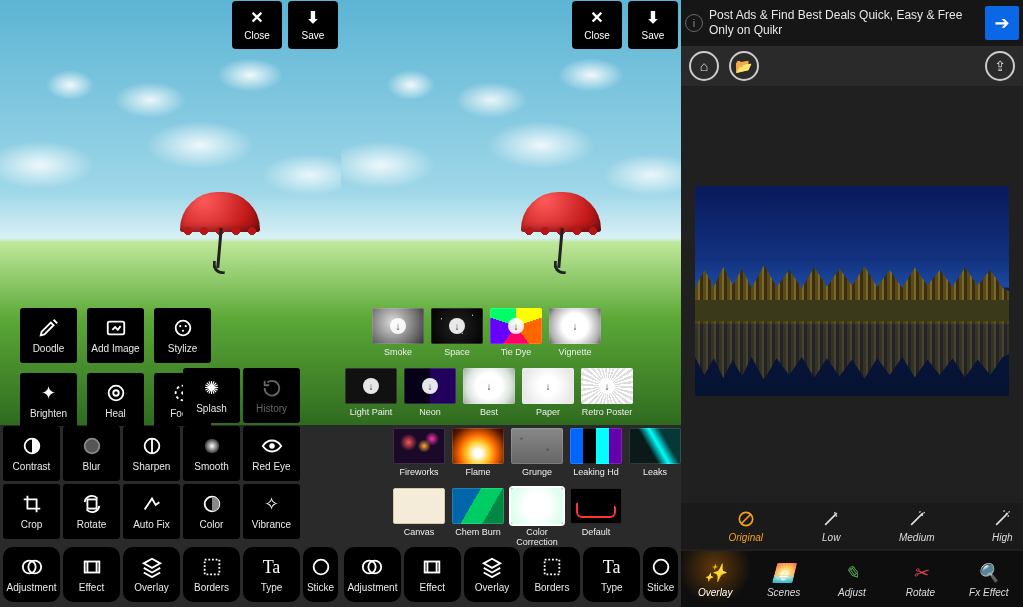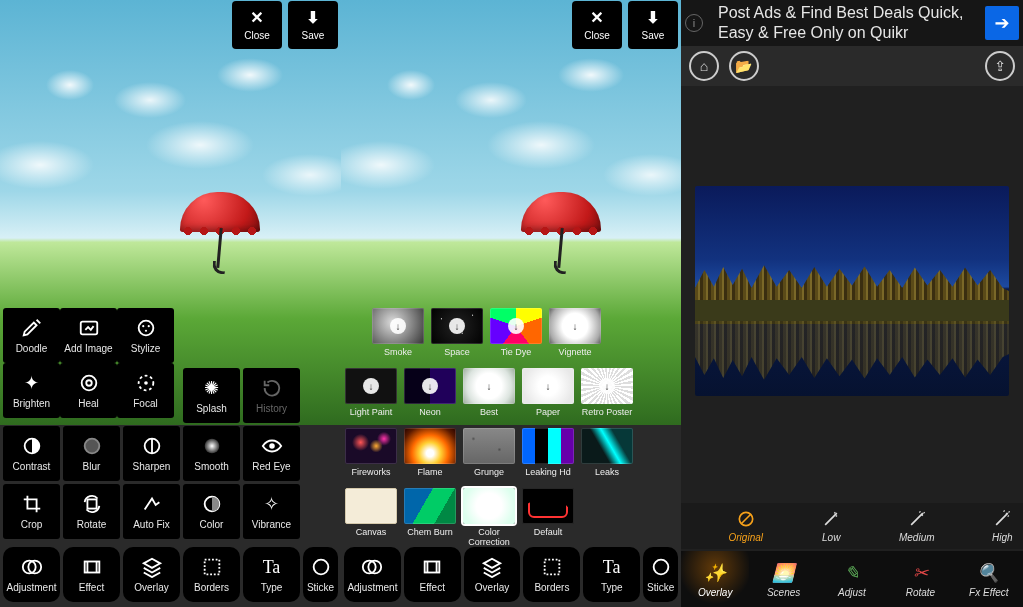--- a/index.html
+++ b/index.html
@@ -48,45 +48,45 @@
   
   .tile { background:#000; border-radius:3px; display:flex; flex-direction:column; align-items:center; justify-content:center; color:#e8e8e8; cursor:pointer; }
   .tile .ti { width:22px; height:22px; margin-bottom:4px; display:flex; align-items:center; justify-content:center; font-size:18px; color:#fff; }
   .tile .ti.svg svg { width:22px; height:22px; fill:none; stroke:#fff; stroke-width:2; }
   .tile.dim { color:#666; }
   .tile.dim .ti { color:#666; }
   .tile.dim .ti.svg svg { stroke:#666; }
   .tile .tl { font-size:10px; }
 
   
-  .p1-top { position:absolute; top:308px; left:3px; display:grid; grid-template-columns:repeat(3,57px); grid-template-rows:55px 55px; gap:0; z-index:2; }
+  .p1-top { position:absolute; top:308px; left:20px; display:grid; grid-template-columns:repeat(3,57px); grid-template-rows:55px 55px; gap:10px; z-index:2; }
   .p1-extra { position:absolute; top:368px; left:183px; display:grid; grid-template-columns:repeat(2,57px); grid-template-rows:55px; gap:3px; z-index:2; }
   .p1-bottom { position:absolute; top:426px; left:3px; right:0; display:grid; grid-template-columns:repeat(5,57px); grid-template-rows:55px 55px; gap:3px; z-index:2; background:#2a2a2a; padding-bottom:3px;}
   .p1-strip { position:absolute; bottom:0; left:0; right:0; height:60px; background:#2a2a2a; display:flex; gap:3px; padding:0 3px; z-index:2; }
   .p1-strip .tile, .p2-strip .tile { width:57px; height:55px;border-radius:10px; }
 
   
   .fxgrid { position:absolute; left:3px; display:grid; grid-template-columns:repeat(5,54px); gap:5px; z-index:2; }
   .fxgrid.g1 { top:308px; }
   .fxgrid.g2 { top:368px; }
   .fxgrid.g3 { top:428px; }
   .fxgrid.g4 { top:488px; }
   .fx { display:flex; flex-direction:column; align-items:center; cursor:pointer; }
   .fx .thumb { width:52px; height:36px; border-radius:2px; position:relative; box-shadow:inset 0 0 0 1px rgba(255,255,255,.15); display:flex; align-items:center; justify-content:center; }
   .fx .thumb.sel { box-shadow: 0 0 0 2px #fff; }
   .fx .dl { width:16px; height:16px; border-radius:50%; background:rgba(255,255,255,.9); color:#333; font-size:10px; display:flex; align-items:center; justify-content:center; }
   .fx .fl { color:#eee; font-size:9px; margin-top:3px; text-align:center; }
   .p2-strip { position:absolute; bottom:0; left:0; right:0; height:60px; background:#2a2a2a; display:flex; gap:3px; padding:0 3px; z-index:2; }
   .p2-under { position:absolute; top:426px; left:0; right:0; bottom:0; background:#2a2a2a; z-index:1; }
-  .p2 .fxgrid.g3, .p2 .fxgrid.g4 { z-index:2; }
+  .p2 .fxgrid.g3, .p2 .fxgrid.g4 { z-index:2;margin-left:48px; }
 
   
   .adbar { height:46px; background:#161616; display:flex; align-items:center; padding:0 4px; }
   .adinfo { width:18px; height:18px; border-radius:50%; border:1px solid #666; color:#888; font-size:11px; display:flex; align-items:center; justify-content:center; margin-right:6px; flex-shrink:0;}
-  .adtxt { flex:1; color:#e6e6e6; font-size:16px; line-height:1.25;margin-left:9px; }
+  .adtxt { flex:1; color:#e6e6e6; font-size:12px; line-height:1.25; }
   .adgo { width:34px; height:34px; background:#0a67e6; color:#fff; display:flex; align-items:center; justify-content:center; font-size:18px; border-radius:2px; margin-left:6px; }
   .iconrow { height:40px; display:flex; align-items:center; padding:0 8px; justify-content:space-between; background:#2a2a2a; }
   .iconrow .lft { display:flex; gap:10px; }
   .cbtn { width:30px; height:30px; border:2px solid #ccc; border-radius:50%; display:flex; align-items:center; justify-content:center; color:#ddd; font-size:14px; cursor:pointer; }
 
   .scene3 { margin:100px 14px 0; height:210px; border-radius:2px; overflow:hidden; position:relative;
     background:linear-gradient(to bottom,#0a1a5a 0%, #12327f 35%, #1d4aa0 48%, #0a1a4a 49%, #061230 100%); }
   .trees { position:absolute; top:78px; left:0; right:0; height:60px;
     background:
       linear-gradient(to bottom, transparent 60%, #3a3a1a 60%),

